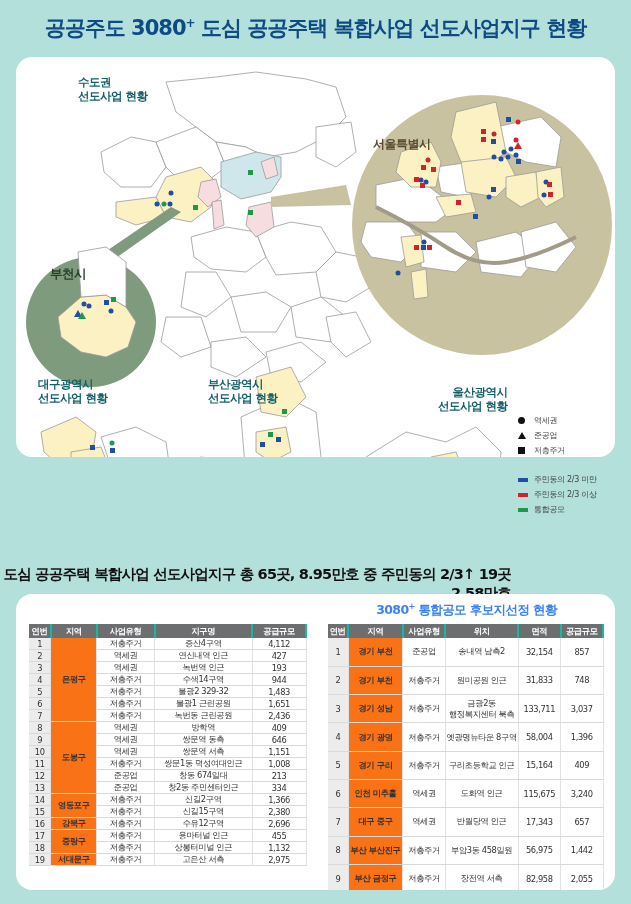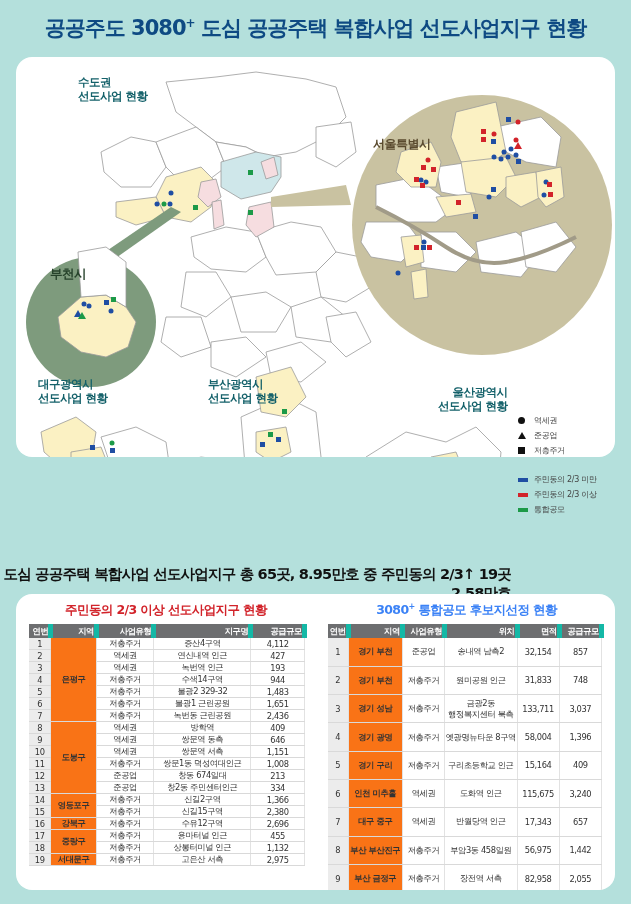--- a/index.html
+++ b/index.html
@@ -33,21 +33,21 @@
     background: #fff; border-radius: 16px; overflow: hidden;
   }
   .t-title {
     position: absolute; font-weight: bold; font-size: 12.5px; letter-spacing: -0.6px;
   }
   .t-title.red { color: #d2232a; left: 0; width: 300px; text-align: center; top: 8px; }
   .t-title.green { color: #3b82f6; left: 302px; width: 297px; text-align: center; top: 8px; }
   table { border-collapse: collapse; position: absolute; font-size: 8.3px; letter-spacing: -0.4px; }
   th {
     background: #6d6e70; color: #fff; font-weight: bold; height: 14px;
-    border-right: 5px solid #14b8a6; text-align: right;
+    border-right: 2px solid #14b8a6; text-align: center;
   }
   td {
     text-align: center; border-bottom: 1px solid #d9d9d9; border-right: 1px solid #e2e2e2;
     color: #333;
   }
   td.num { background: #ececec; }
   td.region { background: #f97316; font-weight: bold; color: #333; }
   #tbl-left { left: 13px; top: 30px; width: 278px; }
   #tbl-left td { height: 11.6px; }
   #tbl-right { left: 312px; top: 30px; width: 276px; }
@@ -260,21 +260,20 @@
       <span class="legend-sym">
         <span class="bar" style="background:#1c9a48"></span>
       </span>
       <span>통합공모</span>
     </div>
 </div>
 
 <div class="summary">도심 공공주택 복합사업 선도사업지구 총 65곳, 8.95만호 중 주민동의 2/3↑ 19곳 2.58만호</div>
 
 <div class="table-panel">
-  <div class="t-title red">주민동의 2/3 이상 선도사업지구 현황</div>
   <div class="t-title green"><span>3080</span><sup style="font-size:8px">+</sup><span> 통합공모 후보지선정 현황</span></div>
 
   <table id="tbl-left">
     <thead>
       <tr>
         <th style="width:22px">연번</th>
         <th style="width:46px">지역</th>
         <th style="width:58px">사업유형</th>
         <th style="width:98px">지구명</th>
         <th style="width:54px">공급규모</th>

